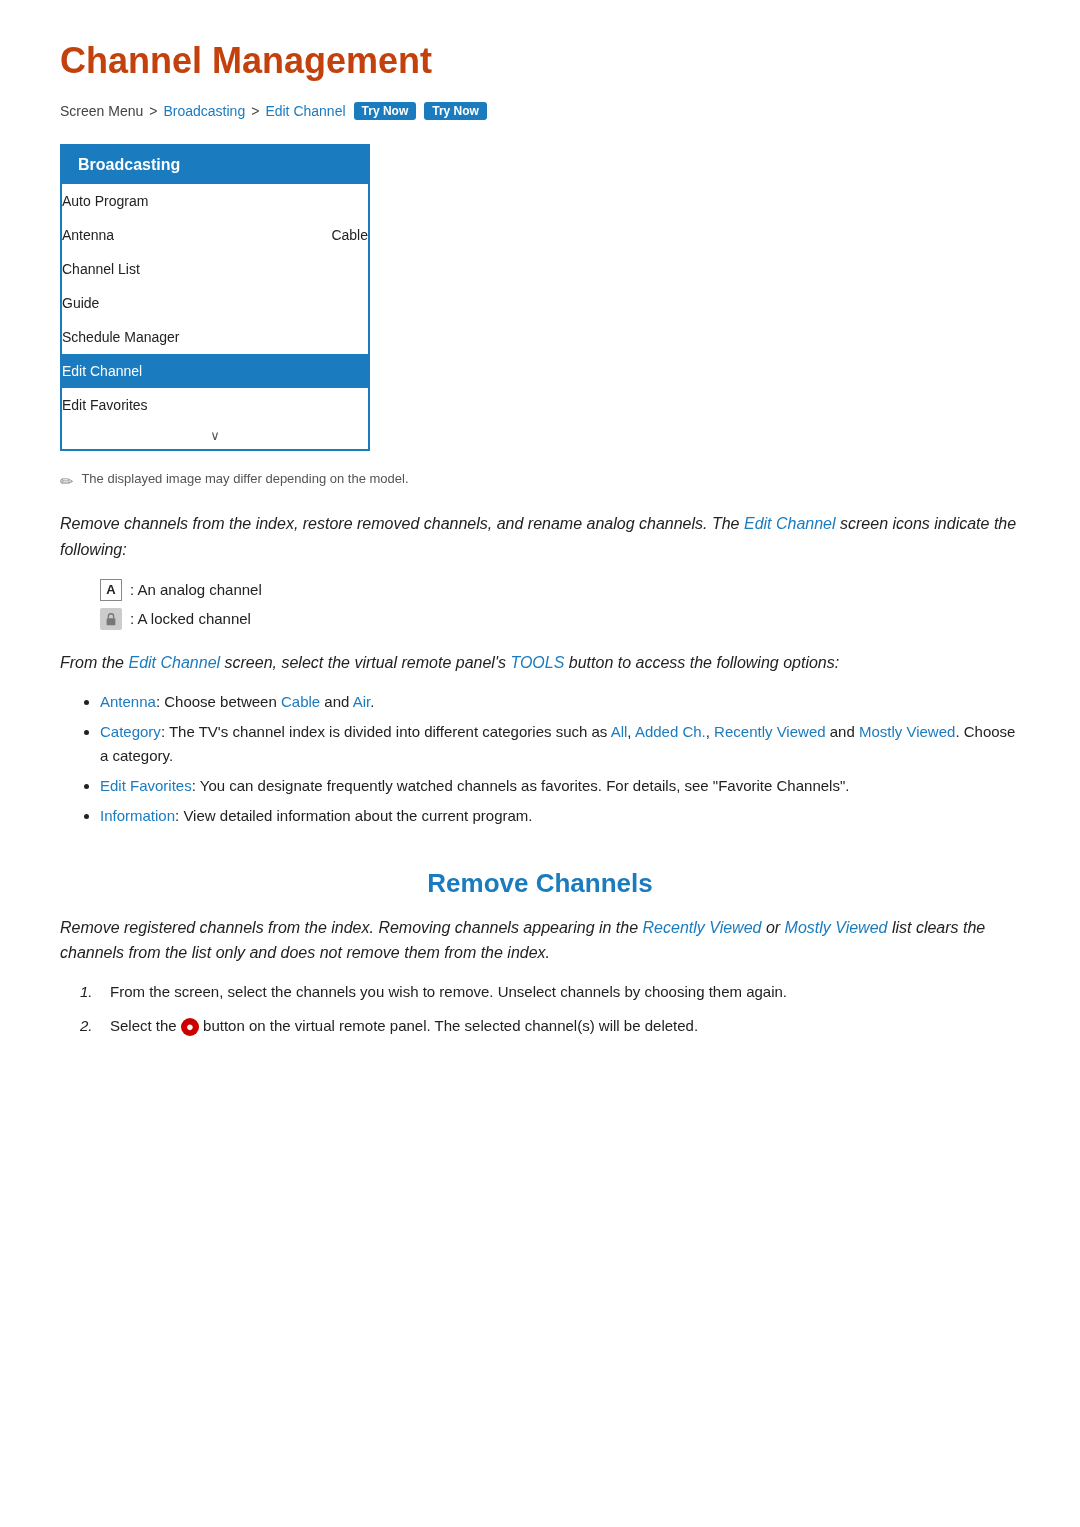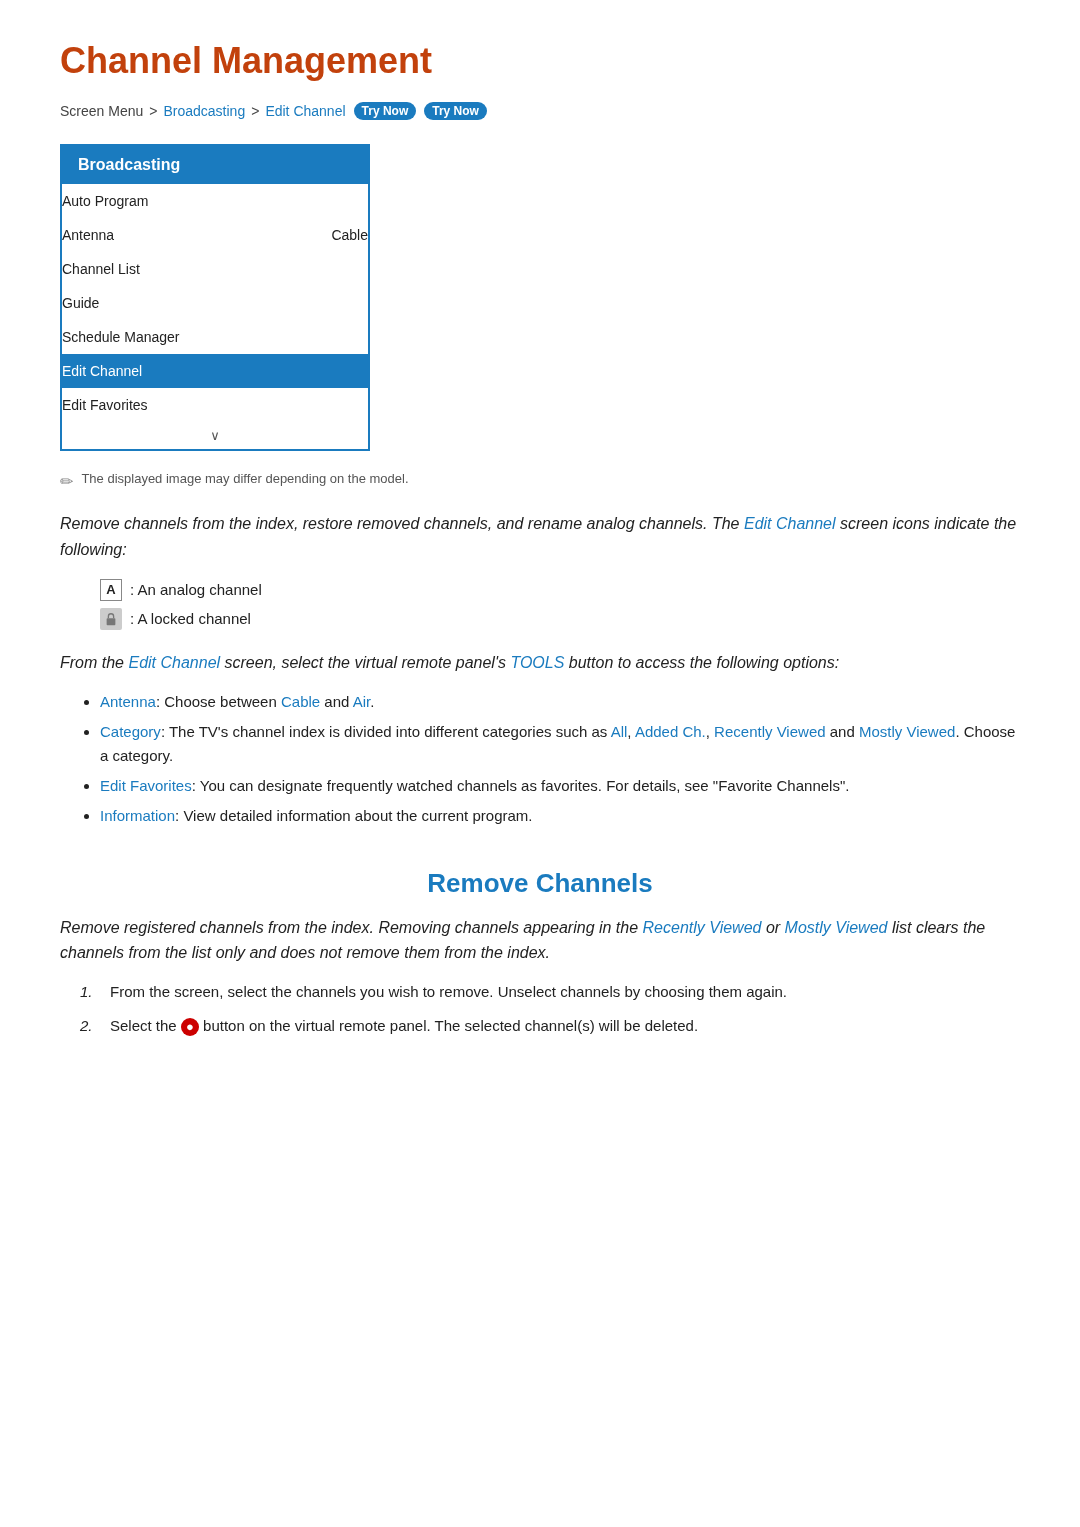--- a/index.html
+++ b/index.html
@@ -36,21 +36,21 @@
       color: #444;
       margin: 0 2px;
     }
     .try-now-badge {
       display: inline-block;
       background: #1a7bbf;
       color: #fff;
       font-size: 12px;
       font-weight: bold;
       padding: 2px 8px;
-      border-radius: 9px;
+      border-radius: 3px;
       margin-left: 4px;
       vertical-align: middle;
     }
 
     .menu-box {
       border: 2px solid #1a7bbf;
       width: 310px;
       margin-bottom: 20px;
       background: #fff;
     }

